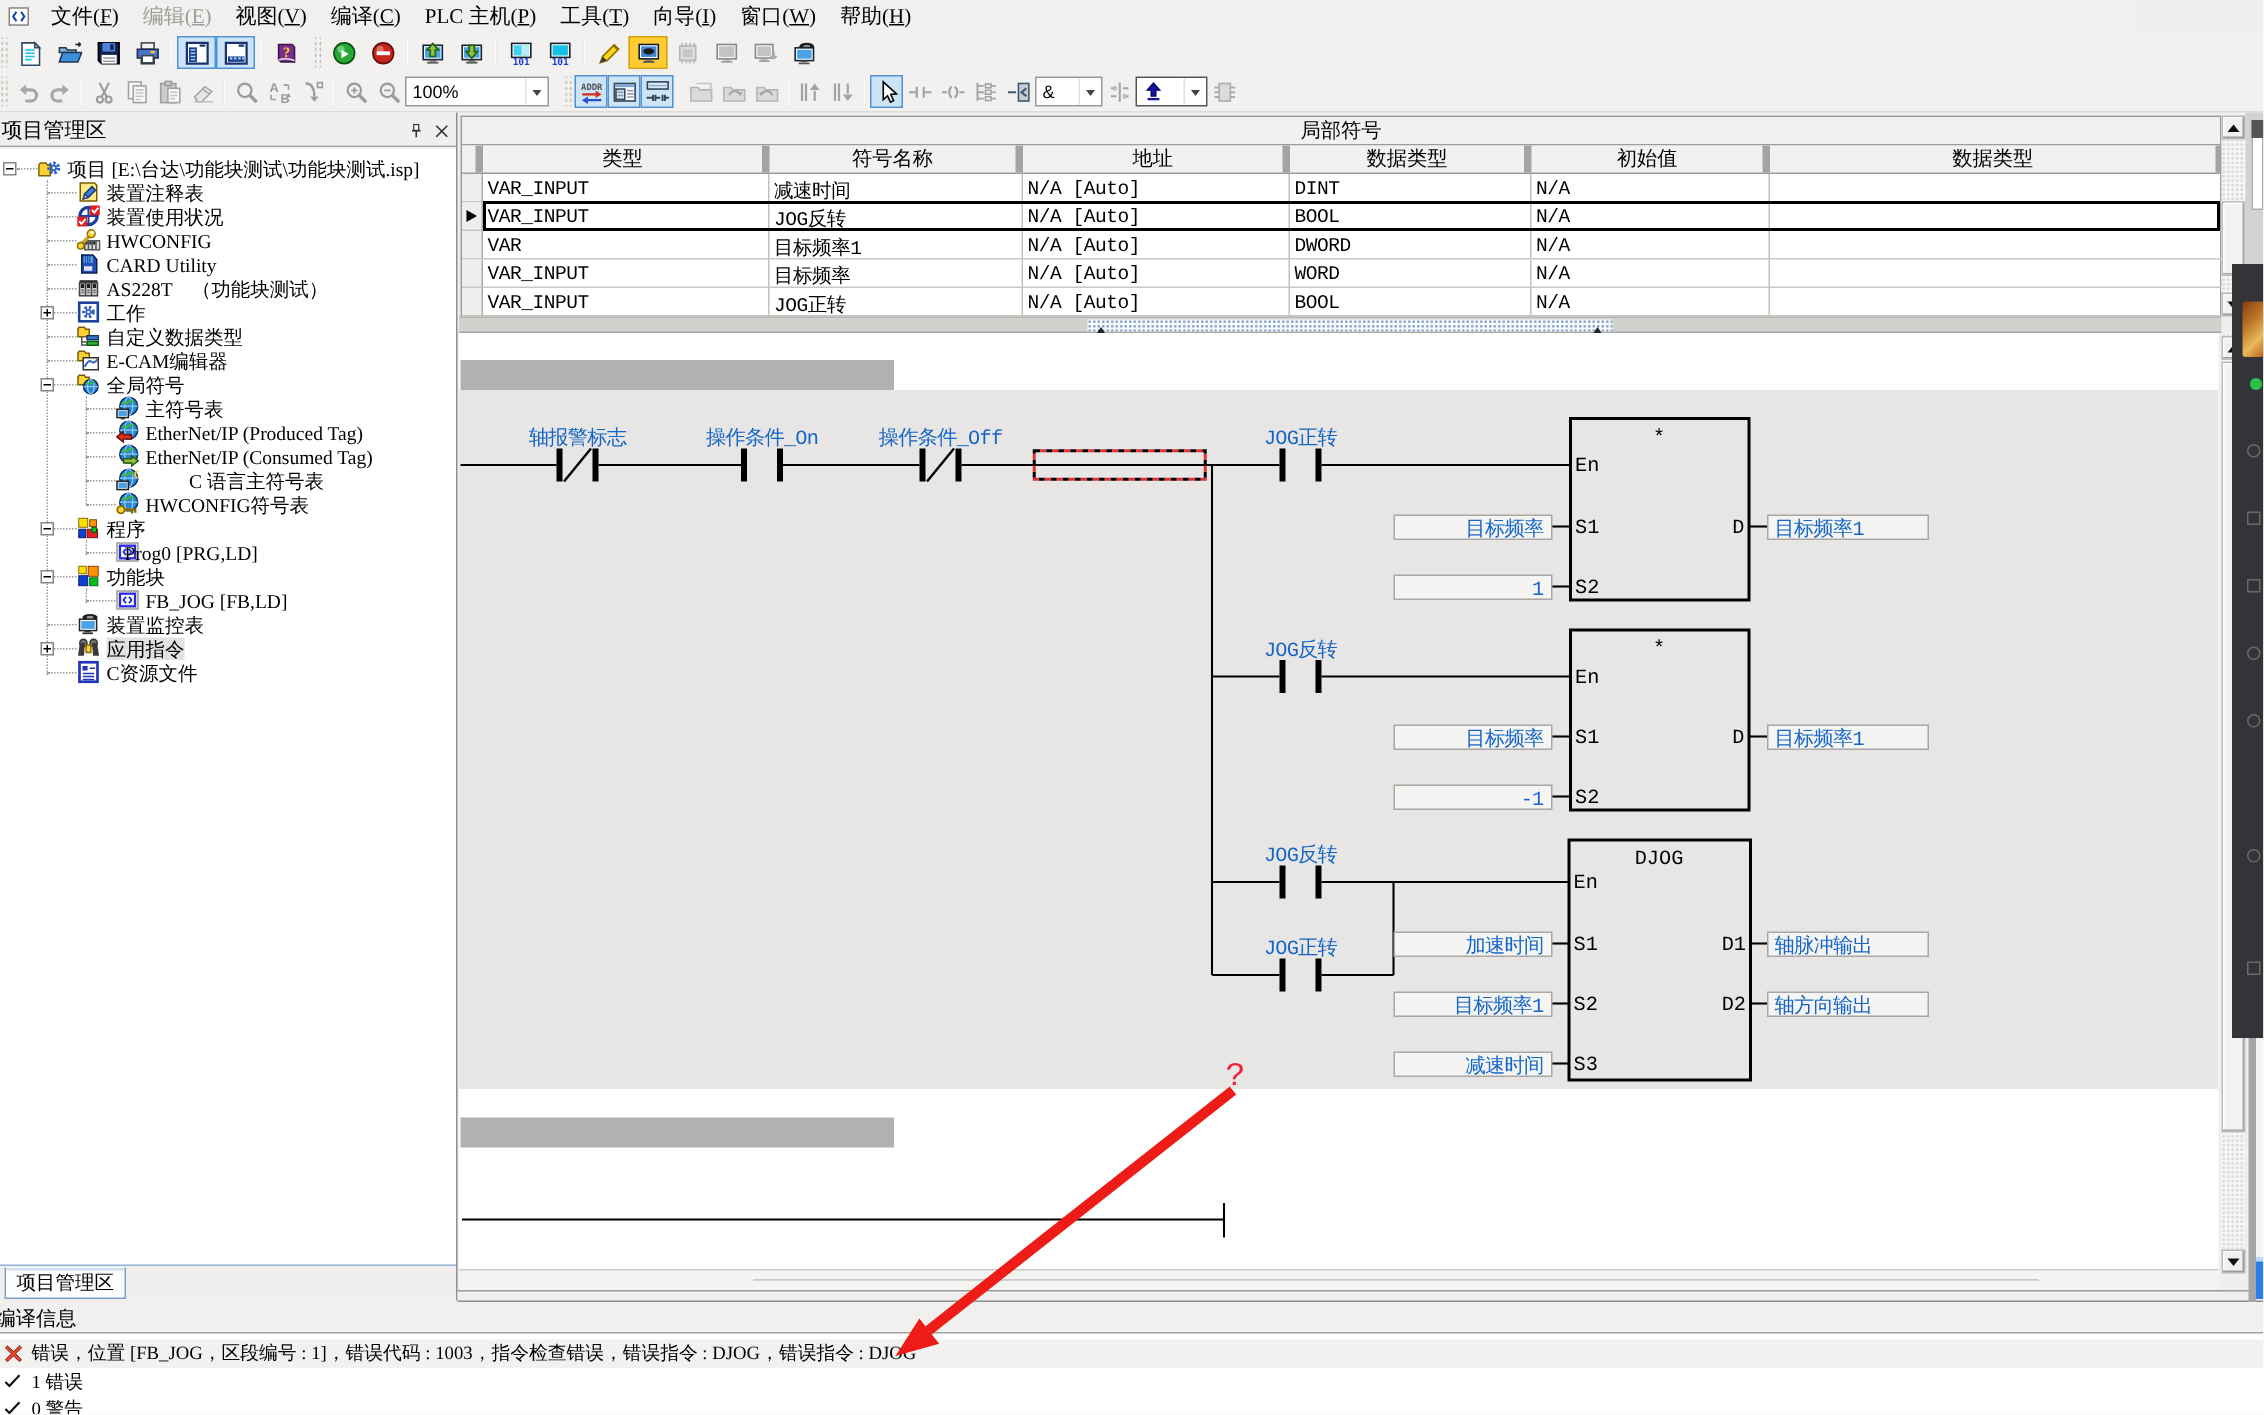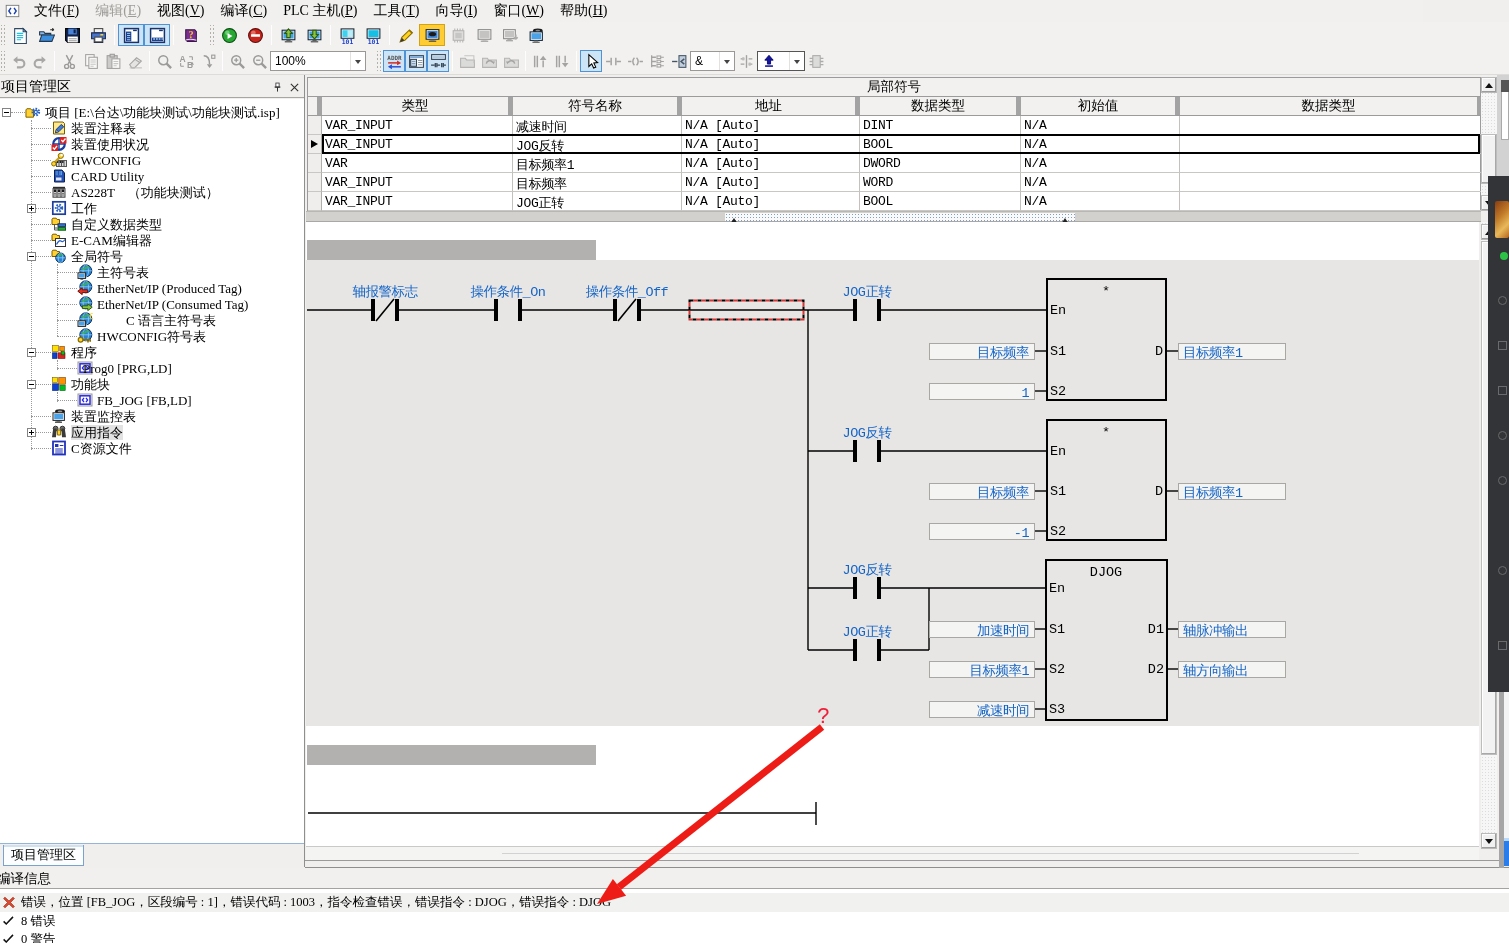--- a/index.html
+++ b/index.html
@@ -1178,21 +1178,21 @@
         <div class="bp-row first">
           <div class="bp-ico"><svg width="14" height="13" viewBox="0 0 16 16">
               <use href="#i-err"></use>
             </svg></div>
           <span>错误，位置 [FB_JOG，区段编号 : 1]，错误代码 : 1003，指令检查错误，错误指令 : DJOG，错误指令 : DJOG</span>
         </div>
         <div class="bp-row">
           <div class="bp-ico"><svg width="13" height="12" viewBox="0 0 16 16">
               <use href="#i-check"></use>
             </svg></div>
-          <span>8 错误</span>
+          <span>1 错误</span>
         </div>
         <div class="bp-row">
           <div class="bp-ico"><svg width="13" height="12" viewBox="0 0 16 16">
               <use href="#i-check"></use>
             </svg></div>
           <span>0 警告</span>
         </div>
       </div>
 </div>
 

